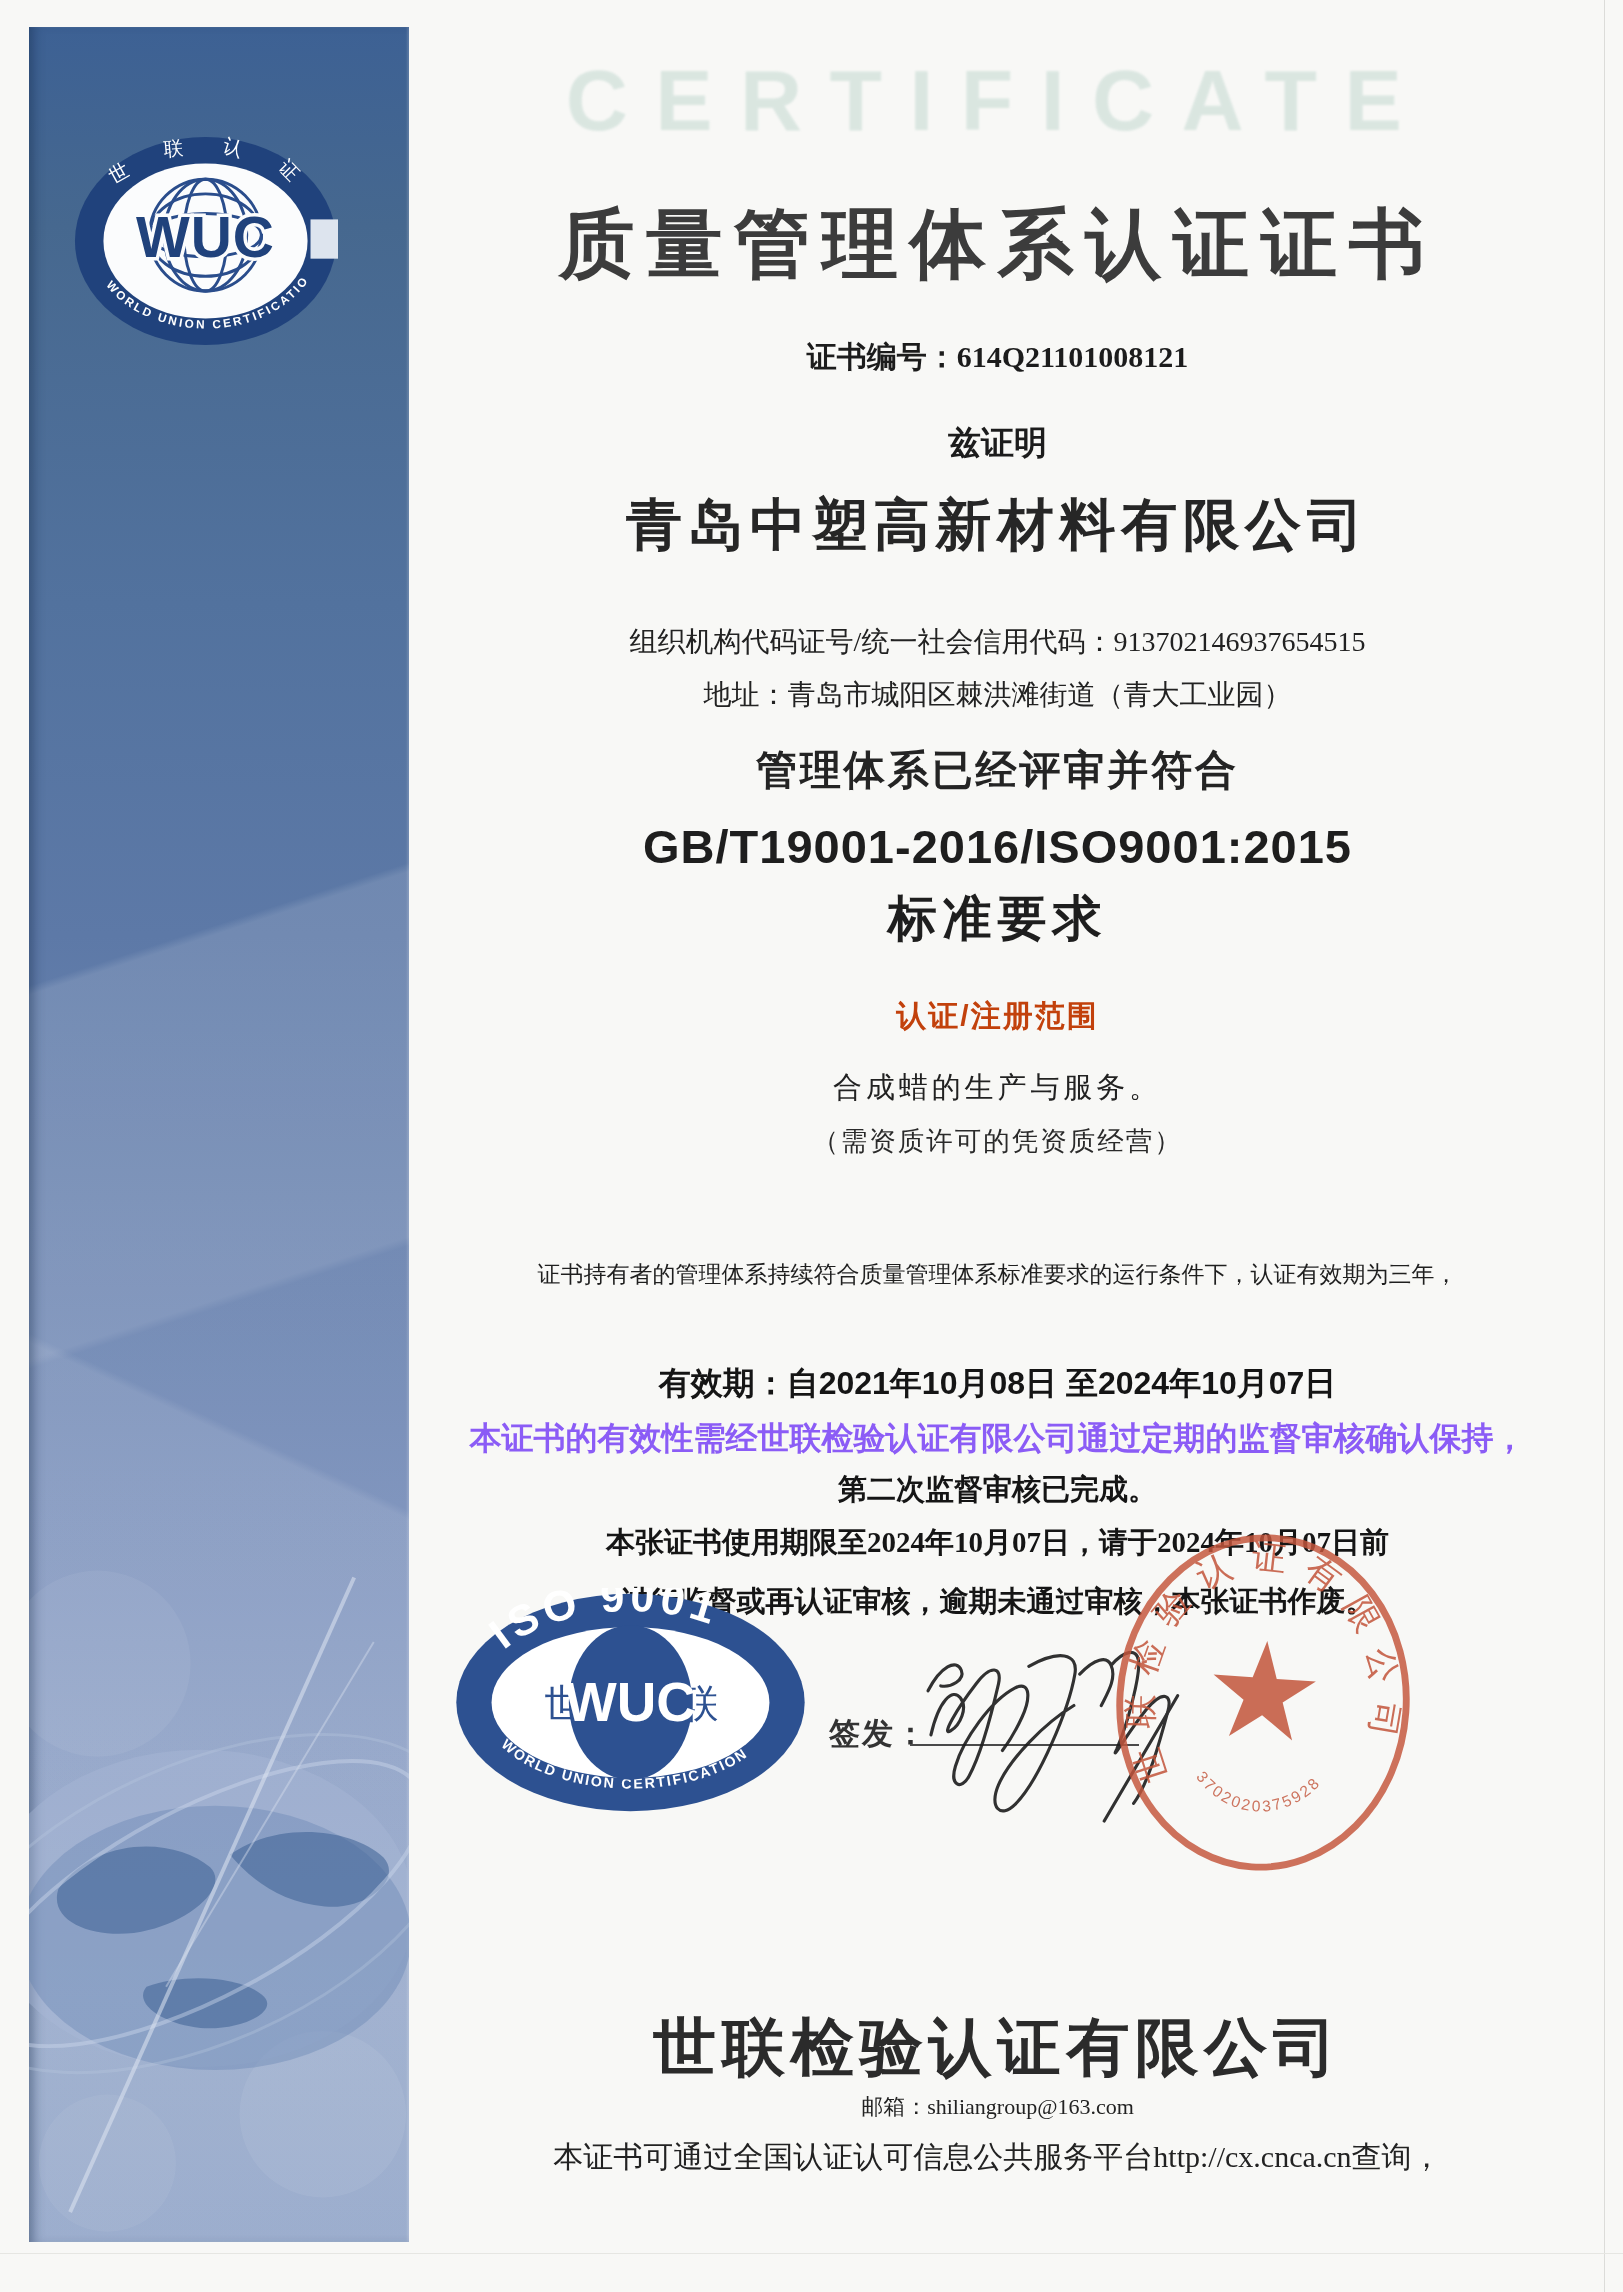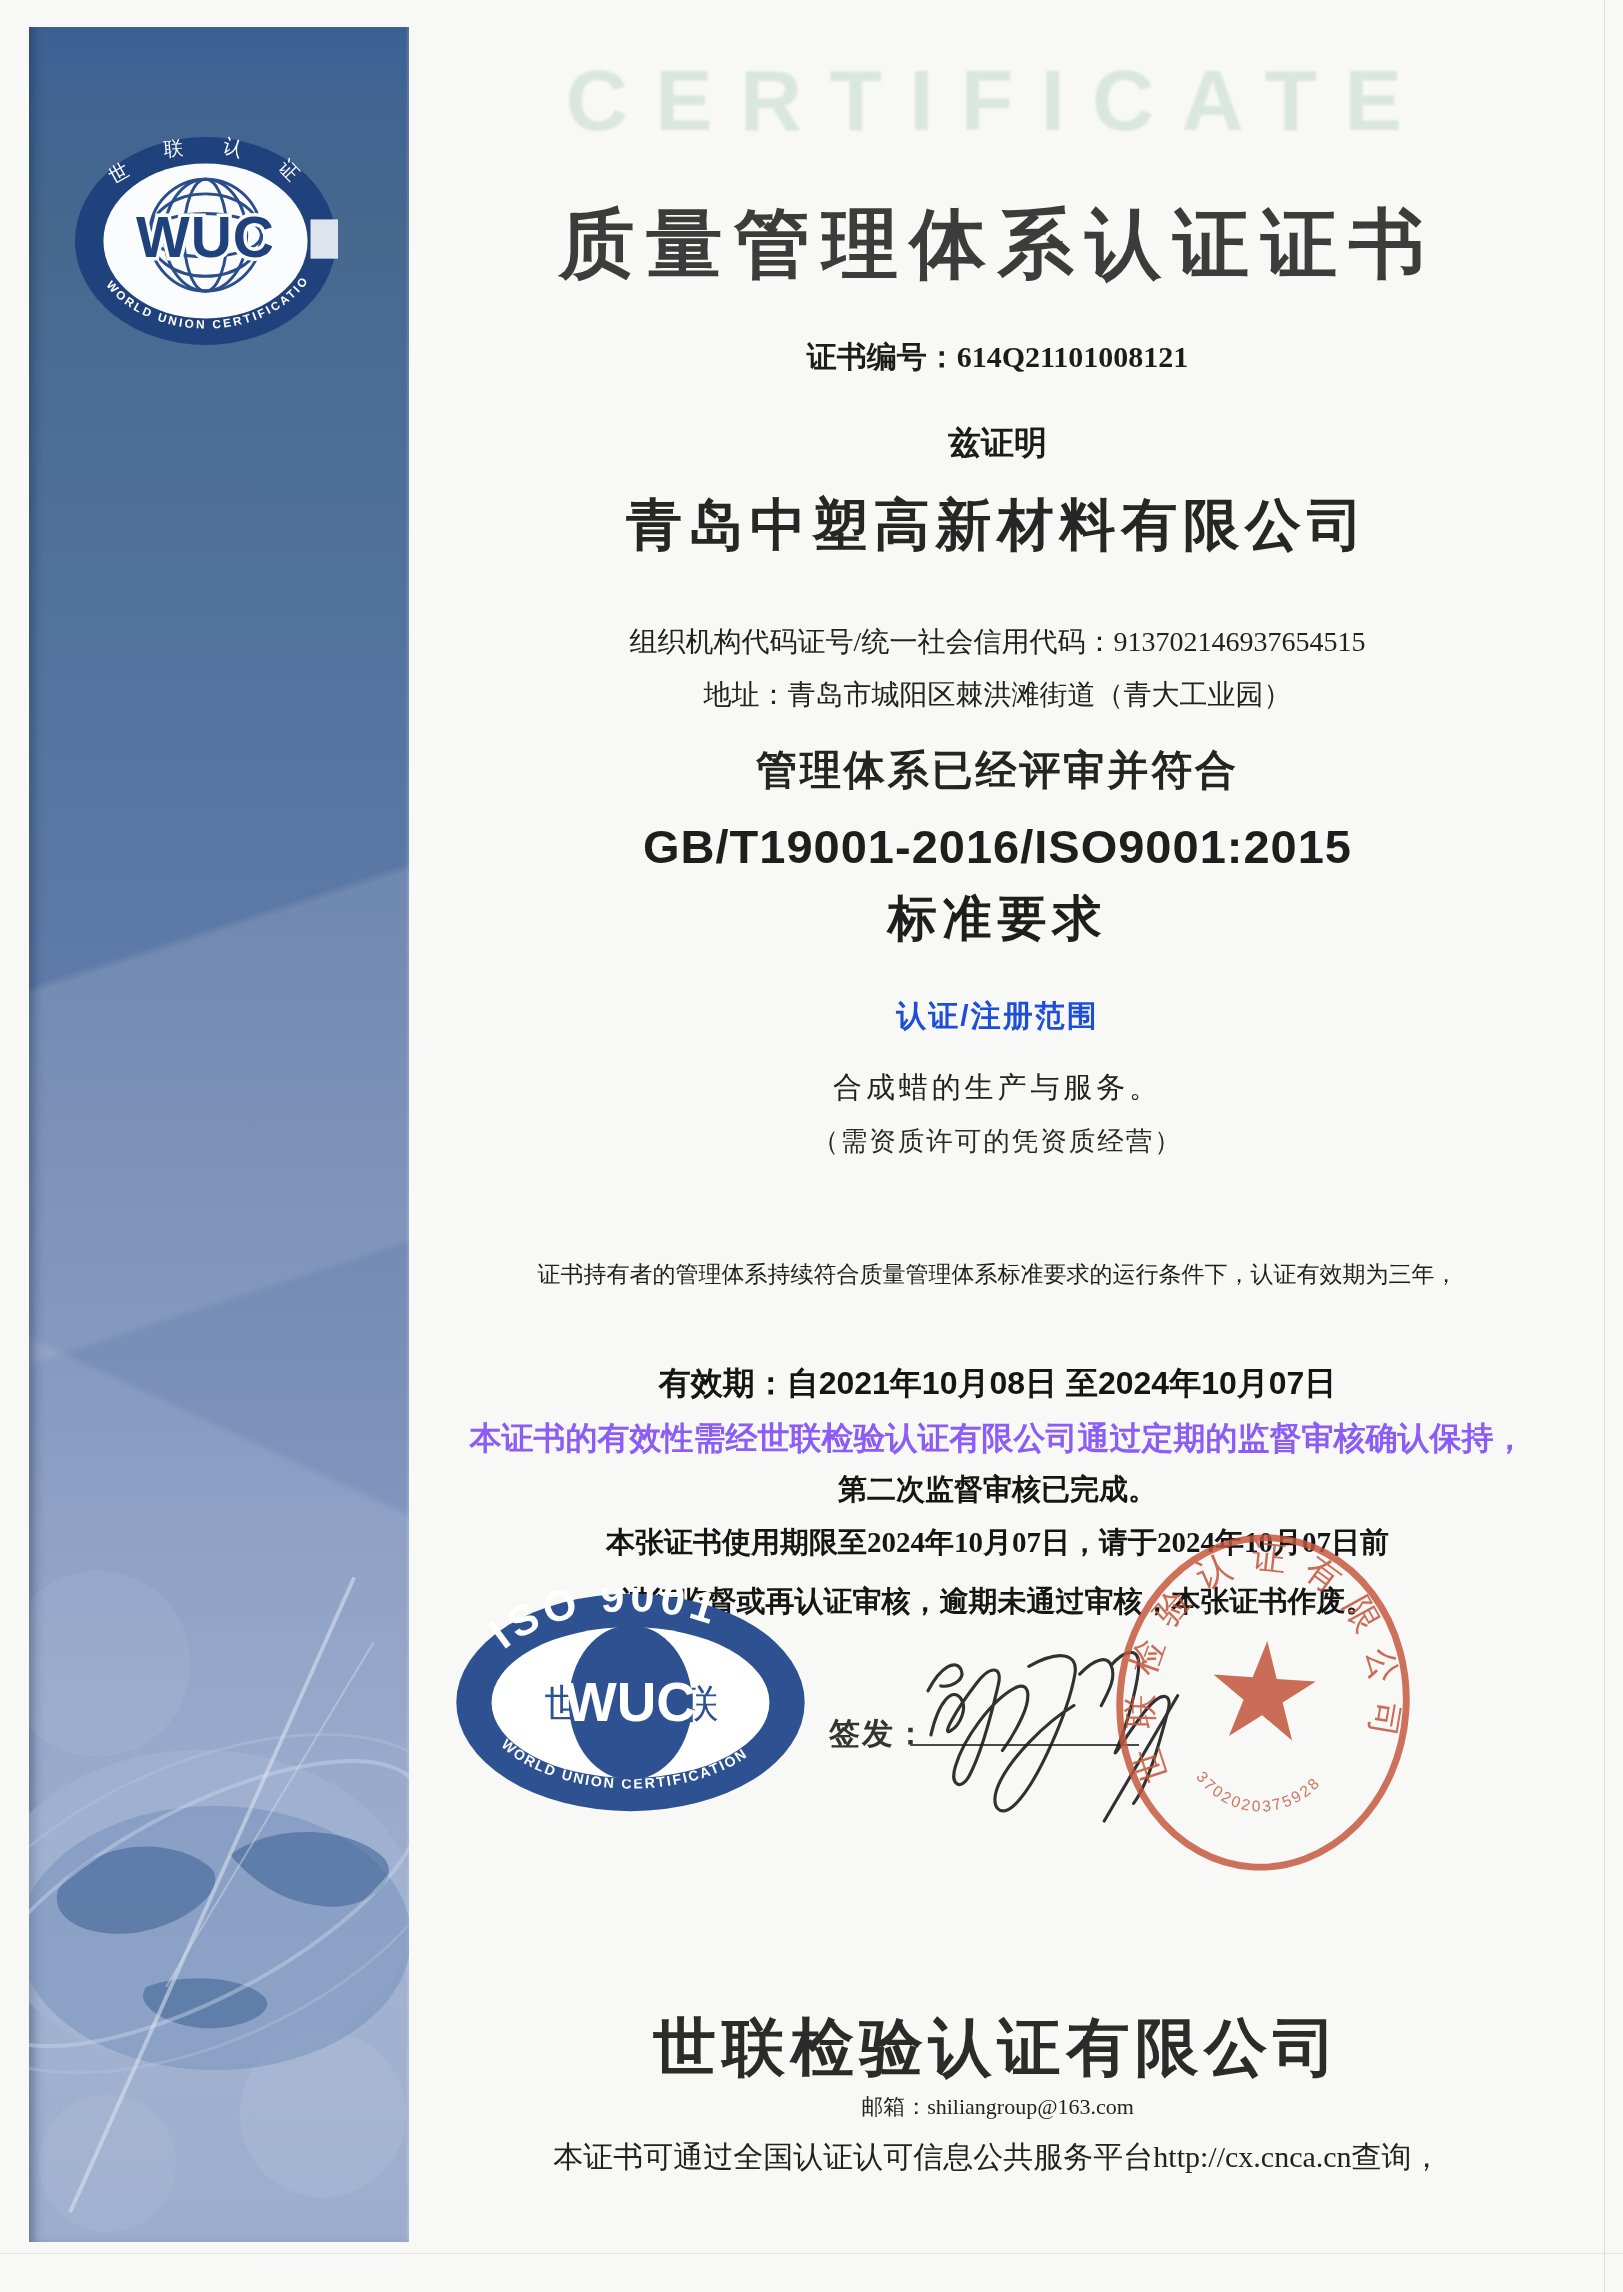--- a/index.html
+++ b/index.html
@@ -31,21 +31,21 @@
     font-size:76px; letter-spacing:11.8px; color:#3c3c3c;text-align:center;}
   .t-certno{top:337px; font-size:30px; font-weight:bold; color:#1c1c1c;}
   .t-attest{top:421px; font-size:33px; font-weight:bold; color:#1c1c1c;}
   .t-company{top:488px; font-family:"Liberation Sans",sans-serif; font-weight:bold;
     font-size:56px; letter-spacing:5.9px; color:#262626;}
   .t-orgcode{top:623px; font-size:28px; color:#222;}
   .t-address{top:676px; font-size:28px; color:#222;}
   .t-reviewed{top:743px; font-family:"Liberation Sans",sans-serif; font-weight:bold; font-size:41px; letter-spacing:2.9px; color:#242424;}
   .t-standard{top:819px; font-family:"Liberation Sans",sans-serif; font-weight:bold; font-size:47px; letter-spacing:1px; color:#1e1e1e;}
   .t-standardreq{top:886px; font-family:"Liberation Sans",sans-serif; font-weight:bold; font-size:49px; letter-spacing:5.9px; color:#1e1e1e;}
-  .t-scopelabel{top:996px; font-family:"Liberation Sans",sans-serif; font-weight:bold; font-size:30px; letter-spacing:2px; color:#1d4ed8;}
+  .t-scopelabel{top:996px; font-family:"Liberation Sans",sans-serif; font-weight:bold; font-size:30px; letter-spacing:2px; color:#c2410c;}
   .t-scope{top:1068px; font-size:29px; color:#222; letter-spacing:3.9px;}
   .t-scopenote{top:1123px; font-size:26.5px; color:#2a2a2a; letter-spacing:2px;}
   .t-legal1{top:1200px; font-size:23px; color:#1f1f1f;}
   .t-legal2{top:1259px; font-size:23px; color:#1f1f1f;}
   .t-validity{top:1362px; font-family:"Liberation Sans",sans-serif; font-weight:bold; font-size:32px; color:#151515;}
   .t-maintain{top:1417px; font-size:32px; font-weight:600; color:#8b5cf6;}
   .t-second{top:1470px; font-size:29px; font-weight:bold; color:#151515;}
   .t-usage1{top:1523px; font-size:29px; font-weight:bold; color:#151515;}
   .t-usage2{top:1582px; font-size:29px; font-weight:bold; color:#151515;}
 

